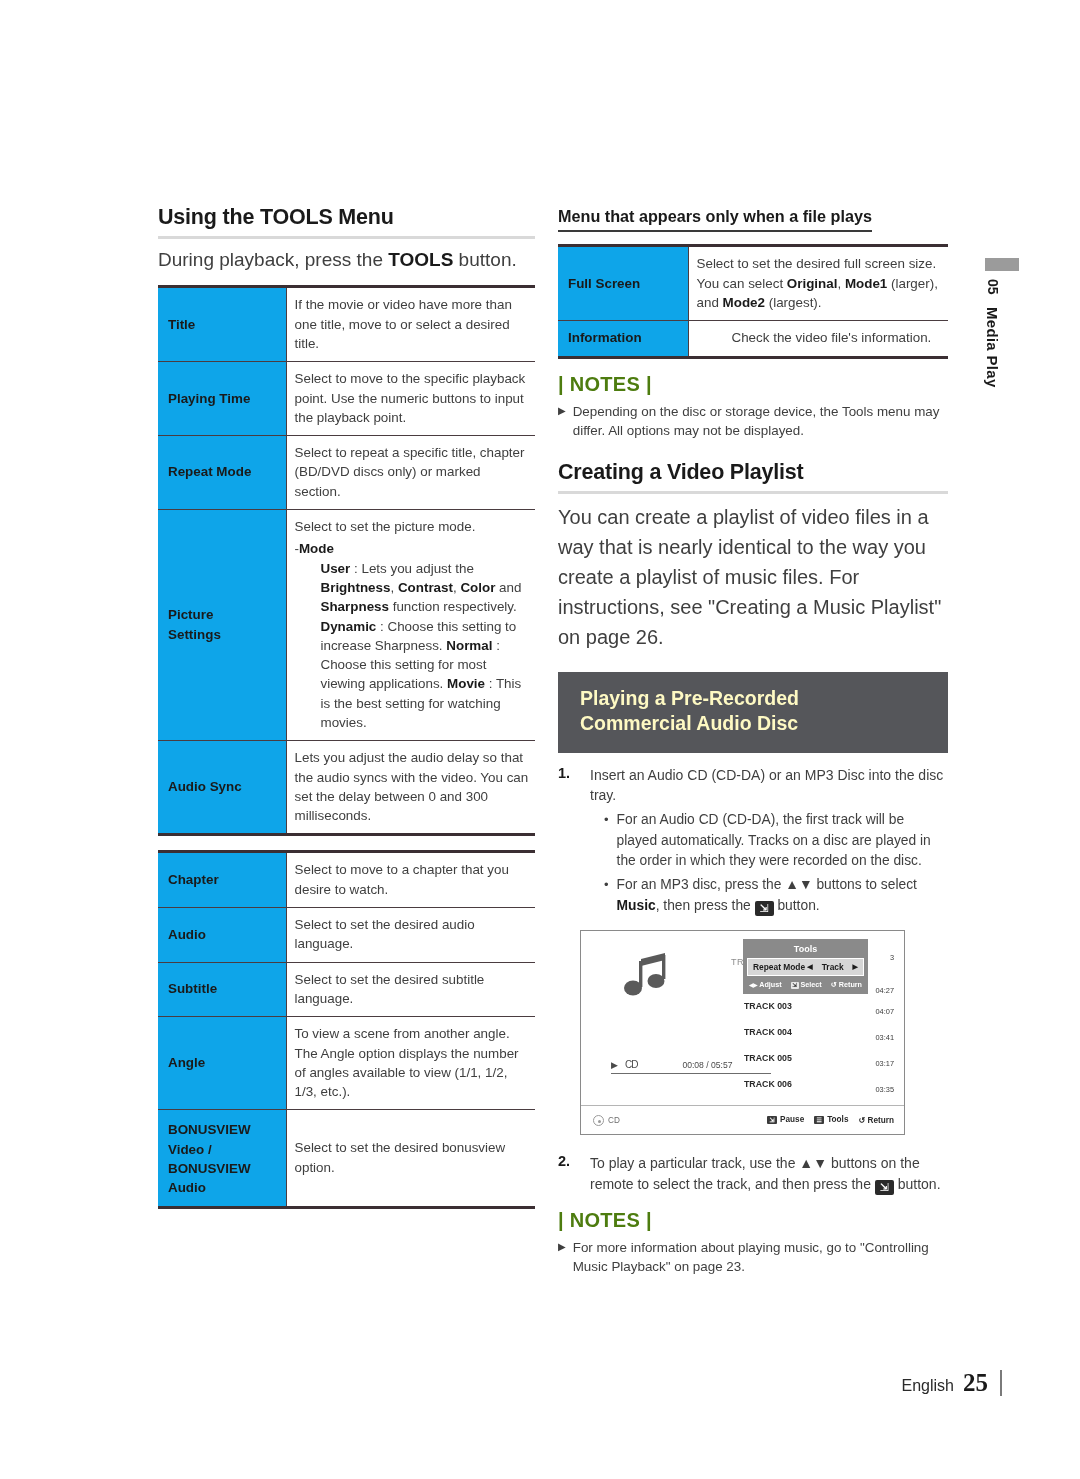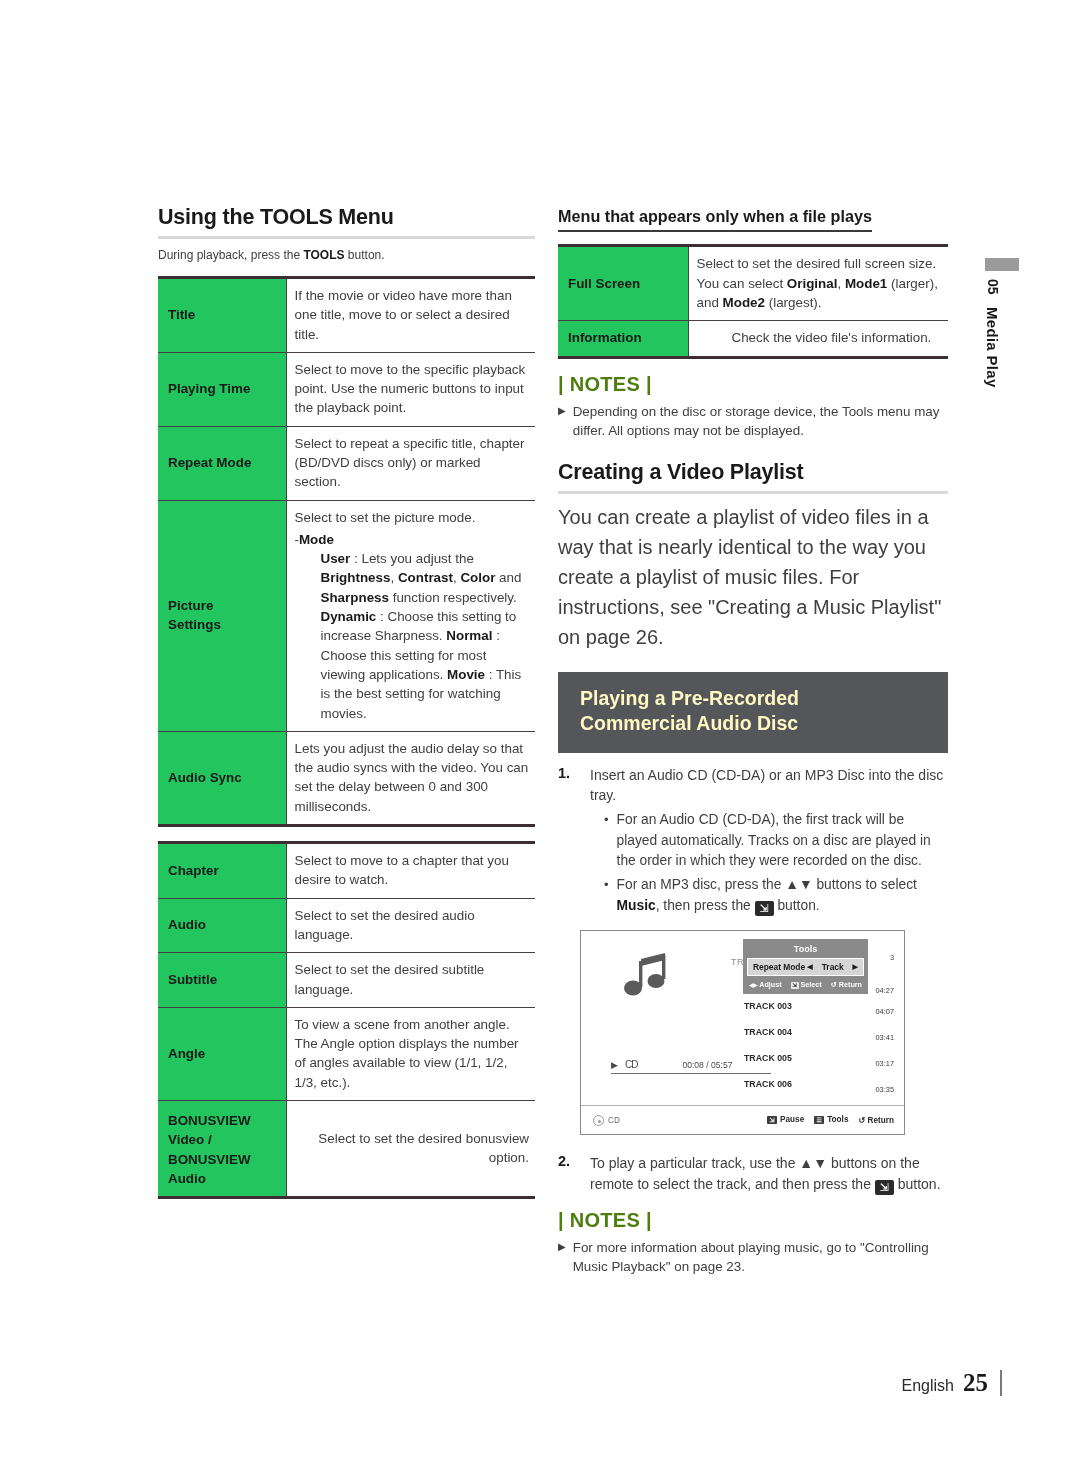--- a/index.html
+++ b/index.html
@@ -16,21 +16,21 @@
   
   .col-left  { position: absolute; left: 158px; top: 205px; width: 377px; }
   .col-right { position: absolute; left: 558px; top: 205px; width: 390px; }
 
   
   .h1 {
     font-size: 21.5px; font-weight: bold; letter-spacing: -0.2px;
     color: #1a1a1a; line-height: 1.15;
   }
   .h1-rule { height: 3px; background: #d9d9d9; margin-top: 6px; }
-  .h1-sub { font-size: 12px; color: #3f3f3f; margin-top: 8px; line-height: 1.35; }
+  .h1-sub { font-size: 19px; color: #3f3f3f; margin-top: 8px; line-height: 1.35; }
   .h1-sub b { color: #1a1a1a; font-weight: bold; }
 
   .h2 {
     font-size: 16.2px; font-weight: bold; color: #1a1a1a;
     line-height: 1.45; display: inline-block;
     border-bottom: 2.5px solid #3a3a3a; padding-bottom: 2px;
   }
   .h2-wrap { margin-bottom: 4px; }
 
   
@@ -43,21 +43,21 @@
     vertical-align: top;
     font-size: 13.4px;
     line-height: 1.44;
     color: #3f3f3f;
     border-top: 1.6px solid #4a3c40;
     padding: 7px 6px 8px 8px;
   }
   table.spec tr:first-child td { border-top: none; margin-left: 40px; }
   table.spec td.lbl {
     width: 128px;
-    background: #22c55e;
+    background: #0ea5e9;
     font-weight: bold;
     color: #1a1a1a;
     vertical-align: middle;
     border-right: 1.6px solid #4a3c40;
     padding-left: 10px;
   }
   table.spec td.lbl.top { vertical-align: top; padding-top: 10px; }
   table.spec td b { color: #1a1a1a; font-weight: bold; }
 
   .mode-line { margin-top: 3px; }
@@ -300,21 +300,21 @@
         <td class="lbl">Angle</td>
         <td>To view a scene from another angle. The Angle option displays the number of angles available to view (1/1, 1/2, 1/3, etc.).</td>
       </tr>
       <tr>
         <td class="lbl top">
           <div>BONUSVIEW</div>
           <div>Video /</div>
           <div>BONUSVIEW</div>
           <div>Audio</div>
         </td>
-        <td style="vertical-align:middle;text-align:right;">Select to set the desired bonusview option.</td>
+        <td style="vertical-align:middle;">Select to set the desired bonusview option.</td>
       </tr>
     </tbody>
       </table>
   </div>
 
   <div class="col-right">
 
     <div class="h2-wrap"><span class="h2">Menu that appears only when a file plays</span></div>
 
     <table class="spec" style="margin-top:12px;">

